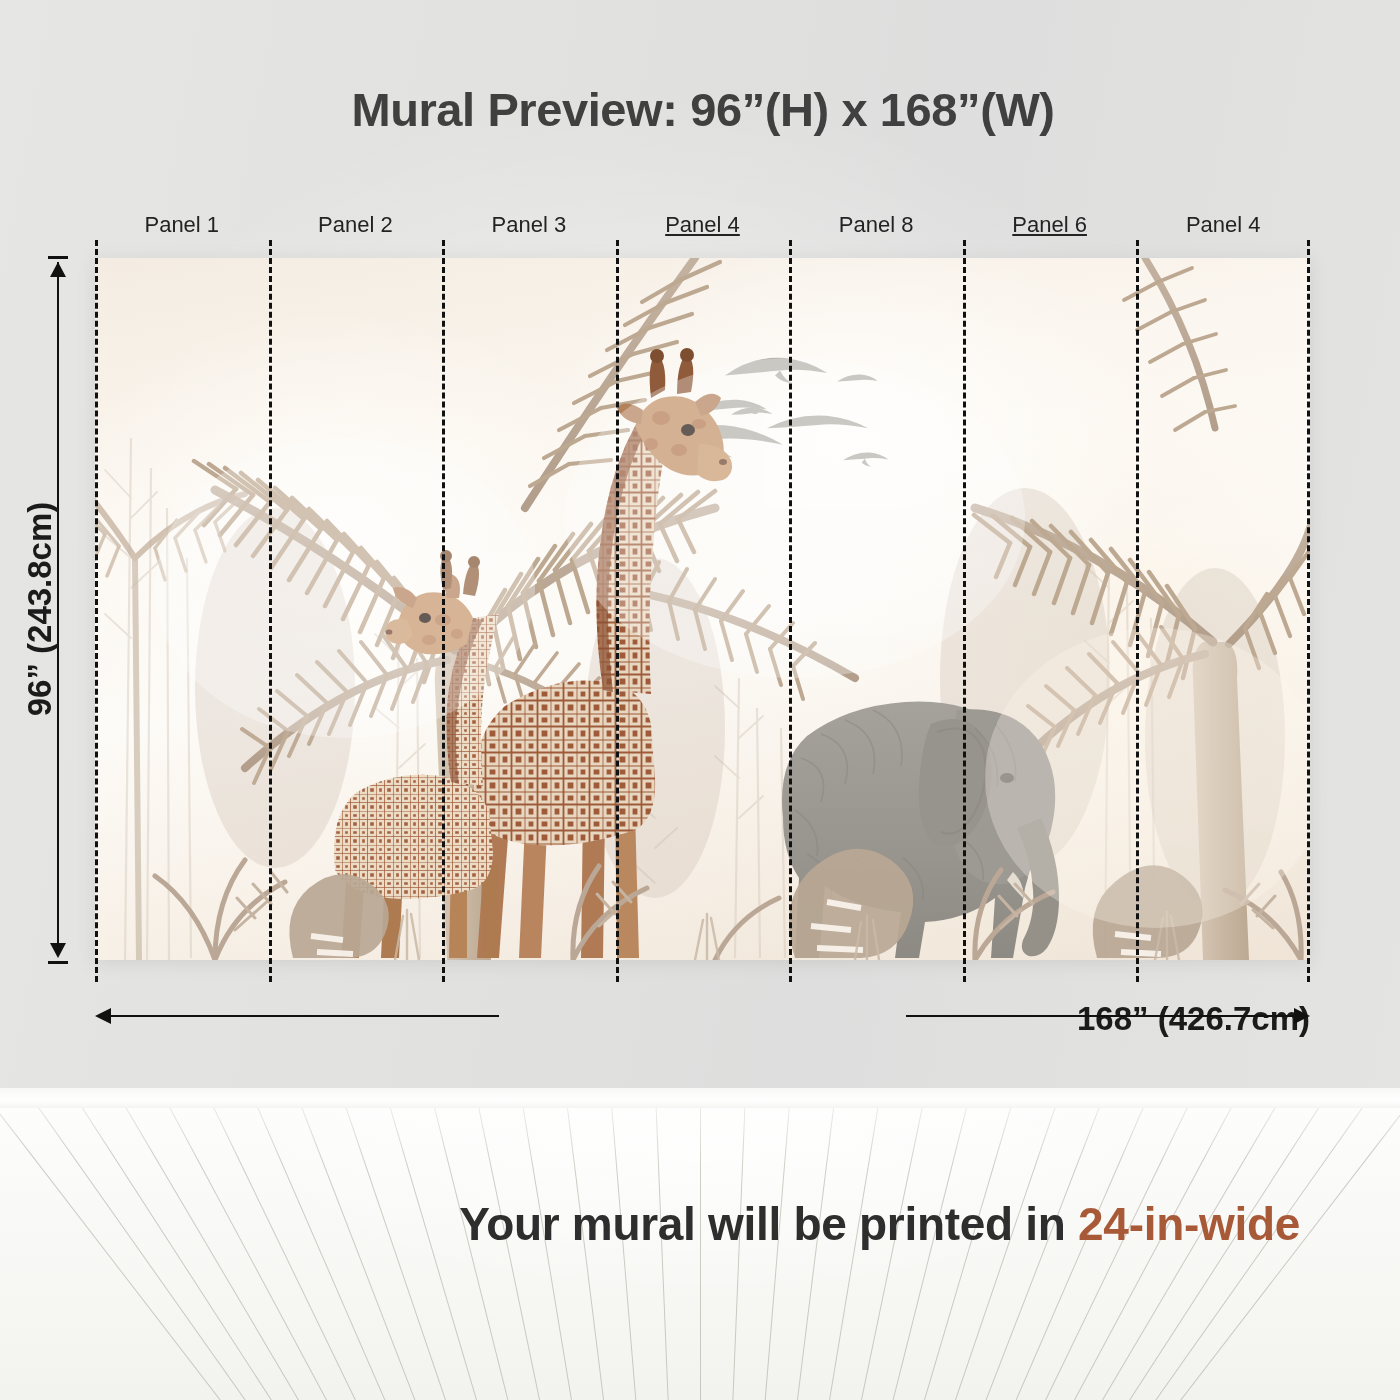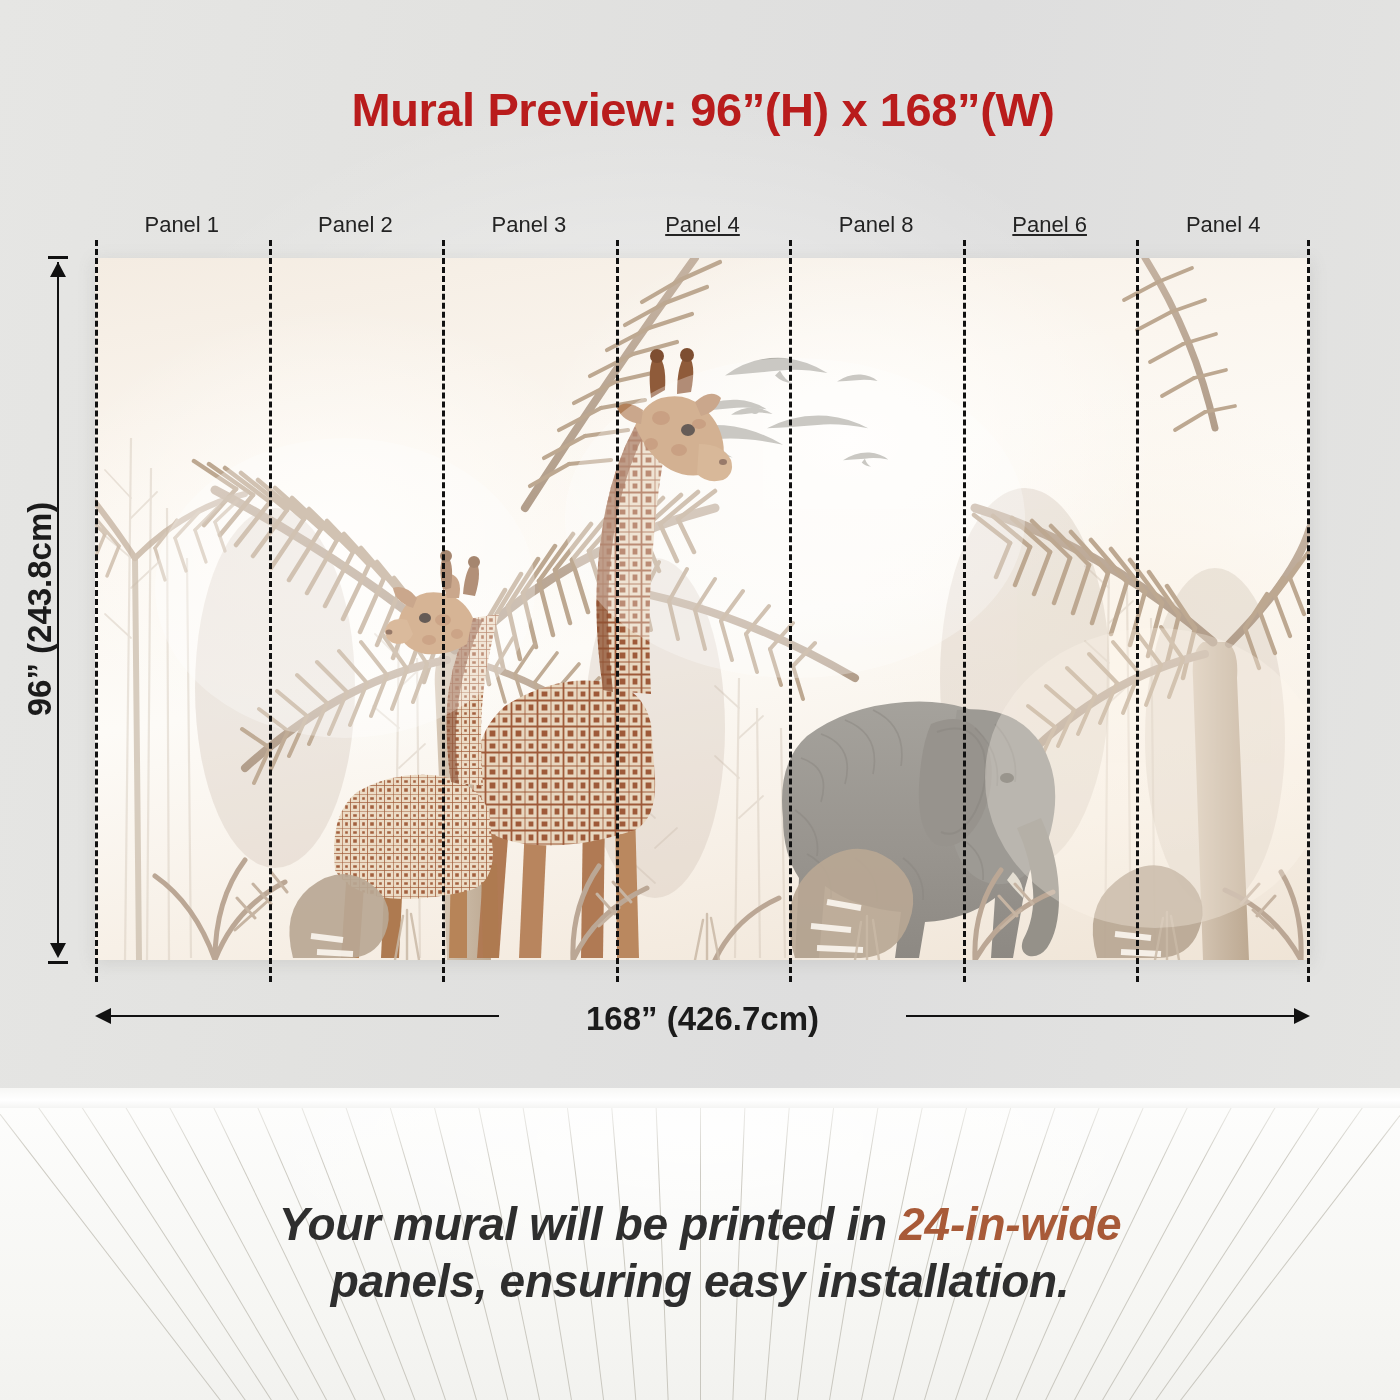--- a/index.html
+++ b/index.html
@@ -42,21 +42,21 @@
   .floor-glow {
     position: absolute; inset: 0;
     background: radial-gradient(ellipse 700px 230px at 50% 10%, rgba(255,255,255,.75), rgba(255,255,255,0) 70%);
   }
 
   
   .title {
     position: absolute; left: 0; top: 82px; width: 1400px;
     text-align: center;
     font-size: 47px; font-weight: bold; letter-spacing: -.4px;
-    color: #b91c1c;
+    color: #404040;
     padding-left: 6px;
   }
 
   
   .panel-labels { position: absolute; left: 95px; top: 212px; width: 1215px; height: 34px; }
   .panel-label {
     position: absolute; top: 0;
     font-size: 22px; color: #232323; text-align: center;
     transform: translateX(-50%);
     white-space: nowrap;
@@ -113,31 +113,30 @@
   }
   .dim-h .seg.l { left: 14px; width: 390px; }
   .dim-h .seg.r { right: 14px; width: 390px; }
   .arrow-l, .arrow-r {
     position: absolute; top: 8px; width: 0; height: 0;
     border-top: 8px solid transparent; border-bottom: 8px solid transparent;
   }
   .arrow-l { left: 0; border-right: 16px solid #111; }
   .arrow-r { right: 0; border-left: 16px solid #111; }
   .dim-h-label {
-    position: absolute; left: 0; top: 0; width: 1215px; text-align: center;
+    position: absolute; left: 0; top: 0; width: 1215px; text-align: right;
     font-size: 33px; font-weight: bold; color: #1b1b1b;
   }
 
   
   .caption {
     position: absolute; left: 100px; top: 1196px; width: 1200px;
-    text-align: center; line-height: 1.23;
+    text-align: right; line-height: 1.23;
     font-size: 46px; font-weight: bold; color: #2e2e2e;
     letter-spacing: -.3px;
-    font-style: italic;
   }
   .caption .hl { color: #a85a38; }
 </style>
 </head>
 <body>
 
 <div id="room">
 
   <div class="wall"></div>
   <div class="wall-sheen"></div>
@@ -590,16 +589,15 @@
       <div class="plank" style="left: 1206px; transform: rotate(25.85deg);"></div>
       <div class="plank" style="left: 1252px; transform: rotate(28.2deg);"></div>
       <div class="plank" style="left: 1298px; transform: rotate(30.55deg);"></div>
       <div class="plank" style="left: 1344px; transform: rotate(32.9deg);"></div>
       <div class="plank" style="left: 1390px; transform: rotate(35.25deg);"></div>
       <div class="plank" style="left: 1436px; transform: rotate(37.6deg);"></div>
     </div>
 
   <div class="caption">
     <span>Your mural will be printed in </span><span class="hl">24-in-wide</span><br>
-    <span>panels, ensuring easy installation.</span>
   </div>
 
 </div>
 
 </body></html>

